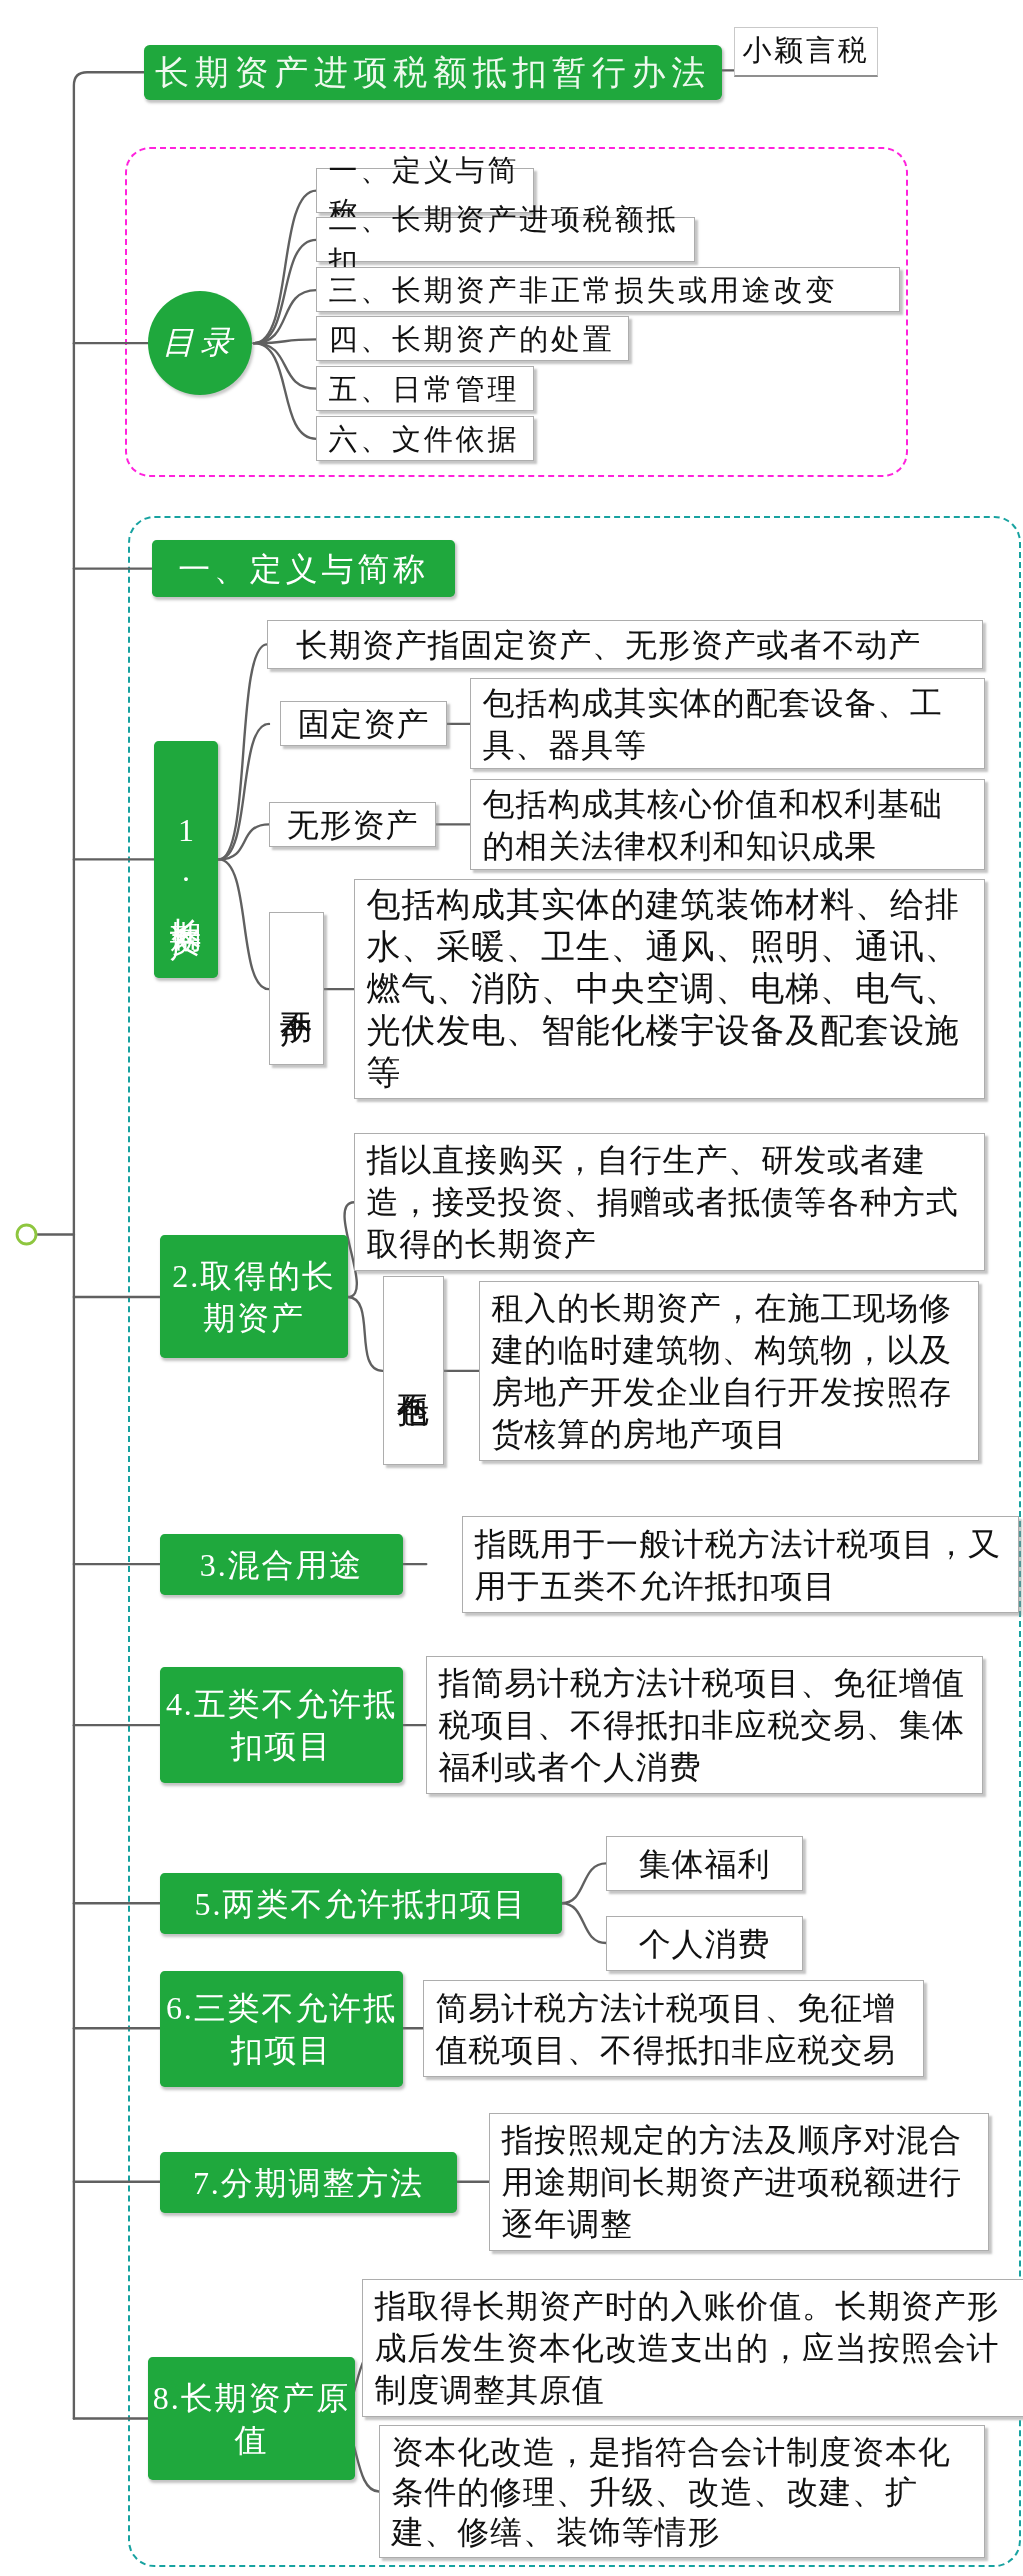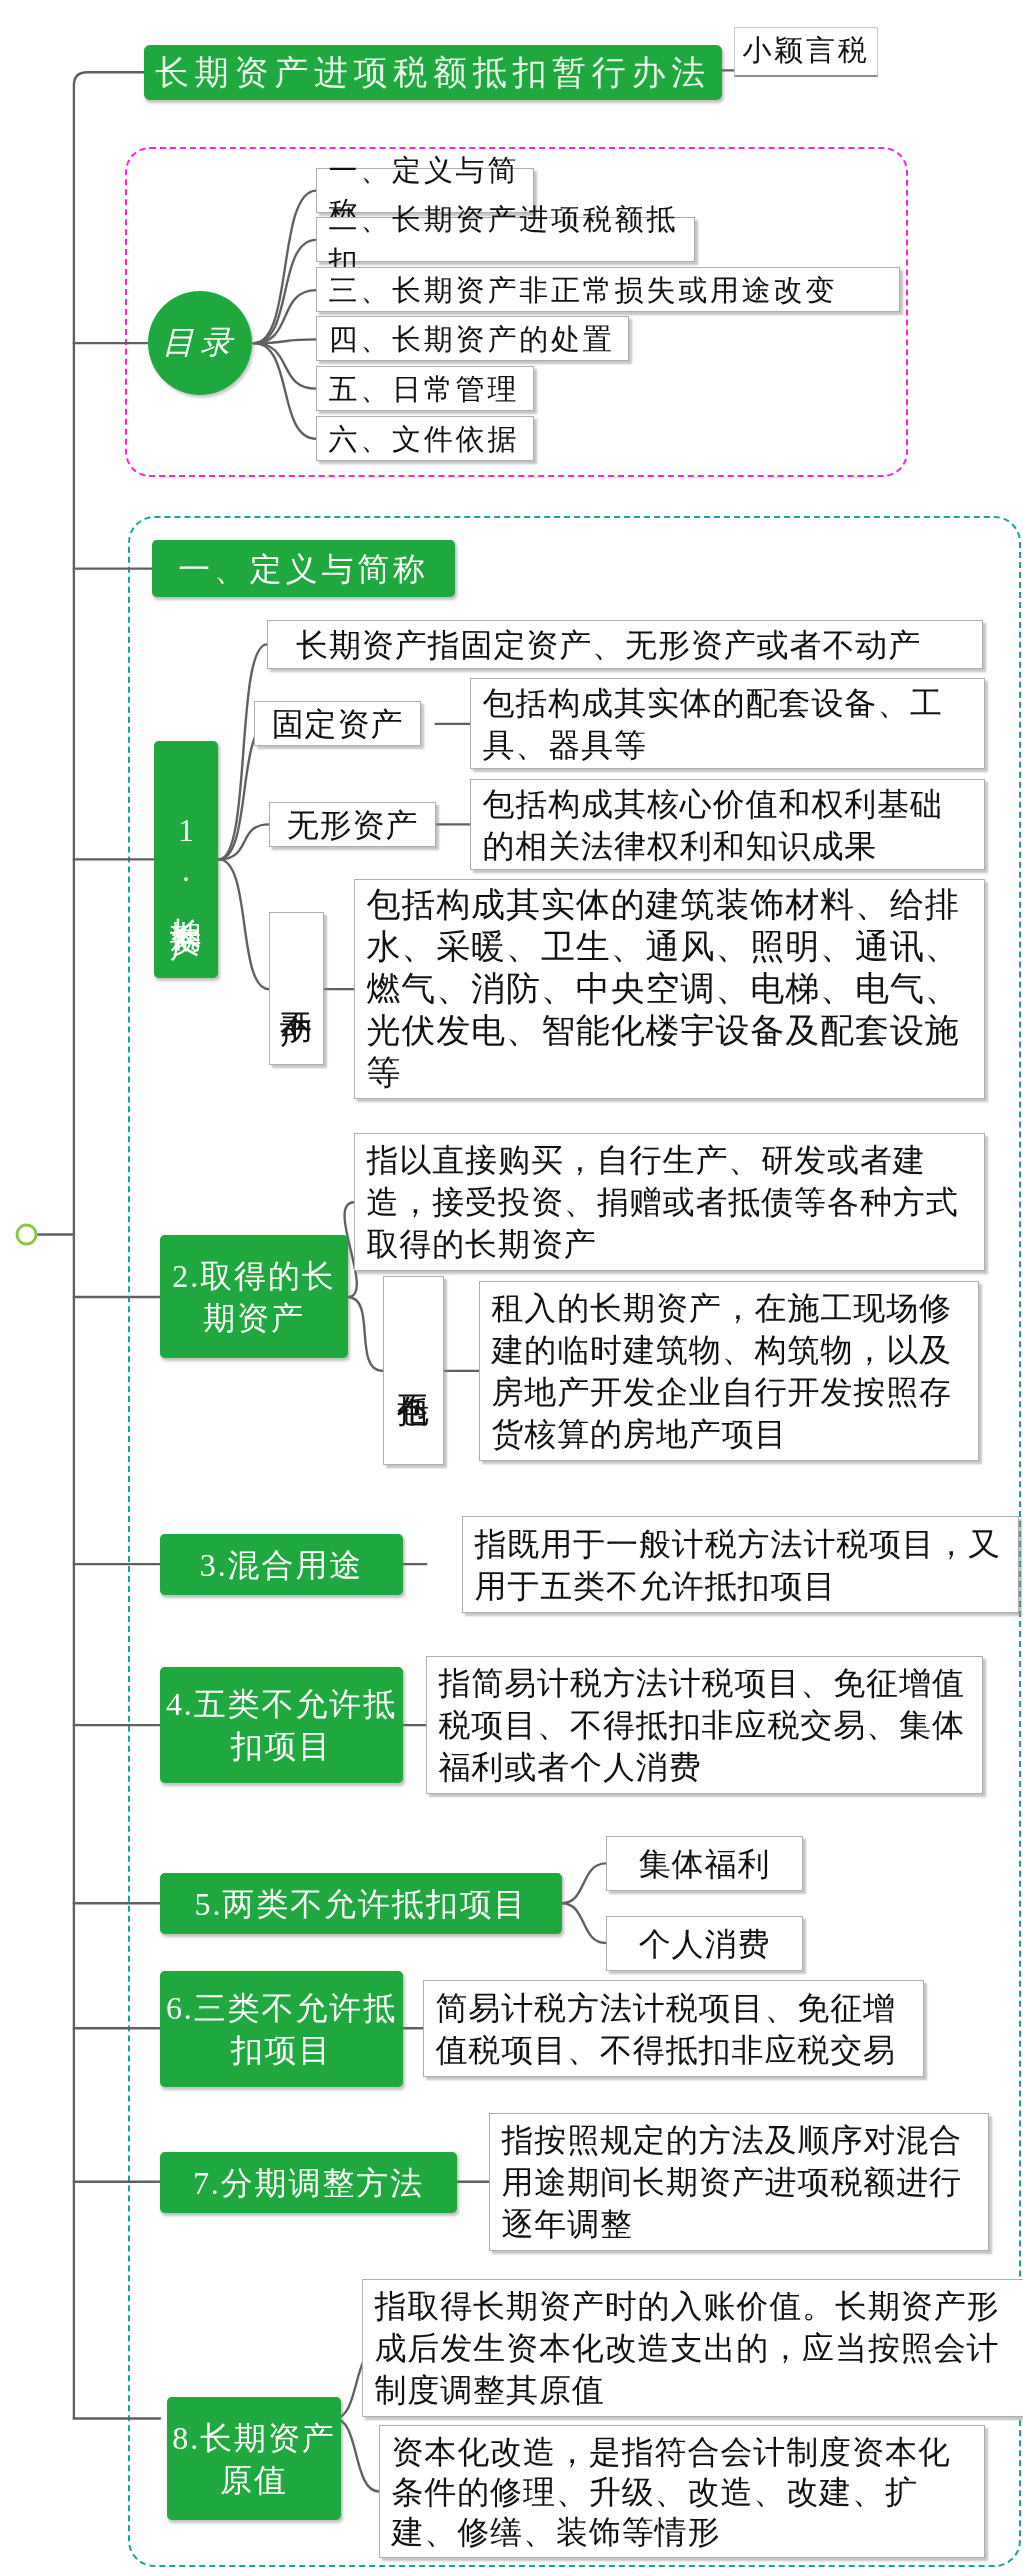--- a/index.html
+++ b/index.html
@@ -140,21 +140,21 @@
 <div class="gnode headerbox" style="left:152px;top:540px;width:303px;height:57px;">
   <span>一、定义与简称</span>
 </div>
 
 <div class="gnode gvtext vtext" style="left:154px;top:741px;width:64px;height:237px;">
   <span>1.长期资产</span>
 </div>
 <div class="wnode" style="left:267px;top:620px;width:716px;height:49px;padding-left:28px;">
   <span>长期资产指固定资产、无形资产或者不动产</span>
 </div>
-<div class="wnode center" style="left:254px;top:701px;width:167px;height:45px;">
+<div class="wnode center" style="left:280px;top:701px;width:167px;height:45px;">
   <span>固定资产</span>
 </div>
 <div class="wnode" style="left:470px;top:678px;width:515px;height:91px;">
   <span>包括构成其实体的配套设备、工具、器具等</span>
 </div>
 <div class="wnode center" style="left:269px;top:802px;width:167px;height:45px;">
   <span>无形资产</span>
 </div>
 <div class="wnode" style="left:470px;top:779px;width:515px;height:91px;">
   <span>包括构成其核心价值和权利基础的相关法律权利和知识成果</span>
@@ -210,21 +210,21 @@
   <span>简易计税方法计税项目、免征增值税项目、不得抵扣非应税交易</span>
 </div>
 
 <div class="gnode" style="left:160px;top:2152px;width:297px;height:61px;">
   <span>7.分期调整方法</span>
 </div>
 <div class="wnode" style="left:489px;top:2113px;width:500px;height:138px;">
   <span>指按照规定的方法及顺序对混合用途期间长期资产进项税额进行逐年调整</span>
 </div>
 
-<div class="gnode" style="left:167px;top:2357px;width:174px;height:123px;margin-top:40px;">
+<div class="gnode" style="left:148px;top:2357px;width:207px;height:123px;">
   <span>8.长期资产原值</span>
 </div>
 <div class="wnode" style="left:362px;top:2279px;width:662px;height:138px;justify-content:flex-end;">
   <span>指取得长期资产时的入账价值。长期资产形成后发生资本化改造支出的，应当按照会计制度调整其原值</span>
 </div>
 <div class="wnode" style="left:379px;top:2425px;width:606px;height:133px;line-height:40px;">
   <span>资本化改造，是指符合会计制度资本化条件的修理、升级、改造、改建、扩建、修缮、装饰等情形</span>
 </div>
 
 

